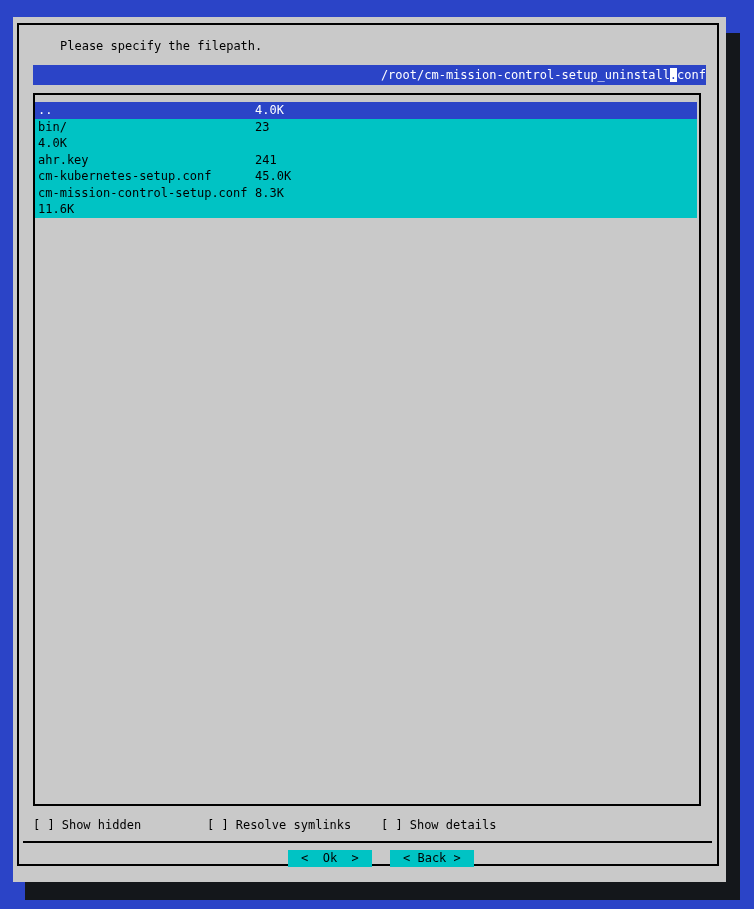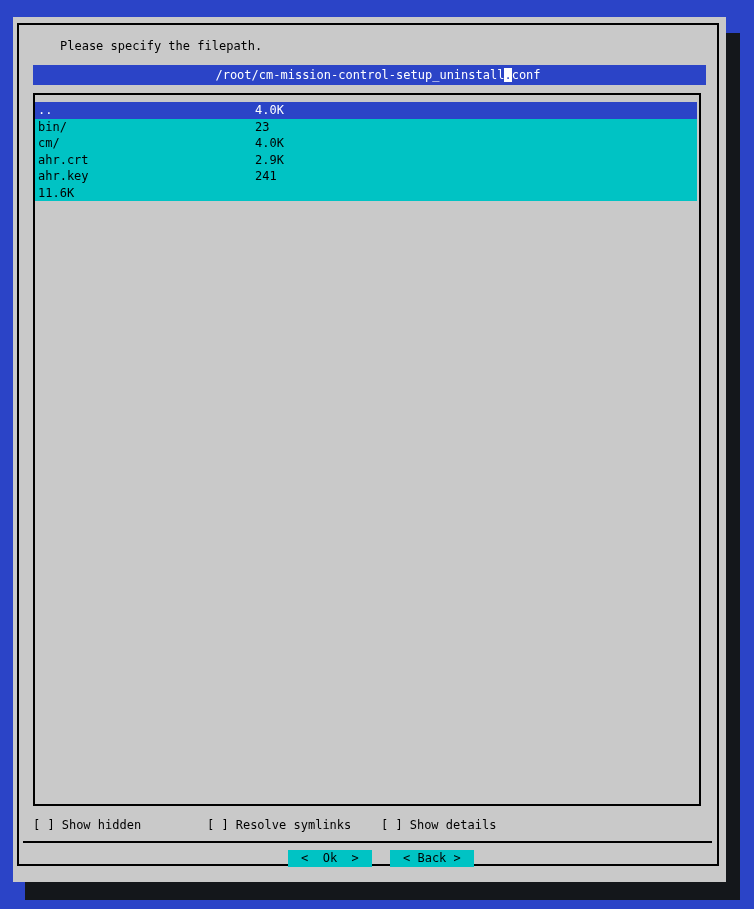--- a/index.html
+++ b/index.html
@@ -14,21 +14,21 @@
     font-size:12px;color:var(--black);position:relative;
   }
   .shadow{position:absolute;left:25px;top:33px;width:715px;height:867px;background:var(--shadow);}
   .dialog{position:absolute;left:13px;top:17px;width:713px;height:865px;background:var(--dialog_gray);}
   .frame{position:absolute;left:4px;top:6px;width:702px;height:843px;border:2px solid var(--black);}
   .title{position:absolute;left:15px;top:21px;line-height:16px;white-space:pre;margin-left:32px;}
   .input{
     position:absolute;left:20px;top:48px;width:673px;height:20px;
     background:var(--highlight_blue);color:var(--white);
     line-height:20px;padding-left:17px;white-space:pre;border:none;
-    font-family:inherit;font-size:inherit;text-align:center;cursor:text;
+    font-family:inherit;font-size:inherit;text-align:right;cursor:text;
   }
   .cursor{background:var(--white);color:var(--highlight_blue);}
   .listbox{
     position:absolute;left:20px;top:76px;width:668px;height:713px;
     border:2px solid var(--black);background:var(--dialog_gray);
   }
   .rows{margin-top:7px;}
   .row{
     width:662px;height:16.5px;line-height:16.5px;
     background:var(--cyan);color:var(--black);
@@ -56,23 +56,24 @@
   <div class="frame"></div>
 
   <div class="title">Please specify the filepath.</div>
 
   <div class="input"><span>/root/cm-mission-control-setup_uninstall</span><span class="cursor">.</span><span>conf</span></div>
 
   <div class="listbox">
     <div class="rows">
       <div class="row selected"><span class="fname">..</span><span class="fsize">4.0K</span></div>
       <div class="row"><span class="fname">bin/</span><span class="fsize">23</span></div>
-      <div class="row"><span class="fname">cm/</span><span class="fsize">4.0K</span></div>
-      <div class="row"><span class="fname">ahr.crt</span><span class="fsize">2.9K</span></div>
+      <div class="row"><span class="fsize">4.0K</span></div>
       <div class="row"><span class="fname">ahr.key</span><span class="fsize">241</span></div>
+      <div class="row"><span class="fname">cm-kubernetes-setup.conf</span><span class="fsize">45.0K</span></div>
+      <div class="row"><span class="fname">cm-mission-control-setup.conf</span><span class="fsize">8.3K</span></div>
       <div class="row"><span class="fsize">11.6K</span></div>
     </div>
   </div>
 
   <div class="checkbox cb0"><span class="box">[ ]</span><span>Show hidden</span></div>
   <div class="checkbox cb1"><span class="box">[ ]</span><span>Resolve symlinks</span></div>
   <div class="checkbox cb2"><span class="box">[ ]</span><span>Show details</span></div>
 
   <div class="separator"></div>
 

